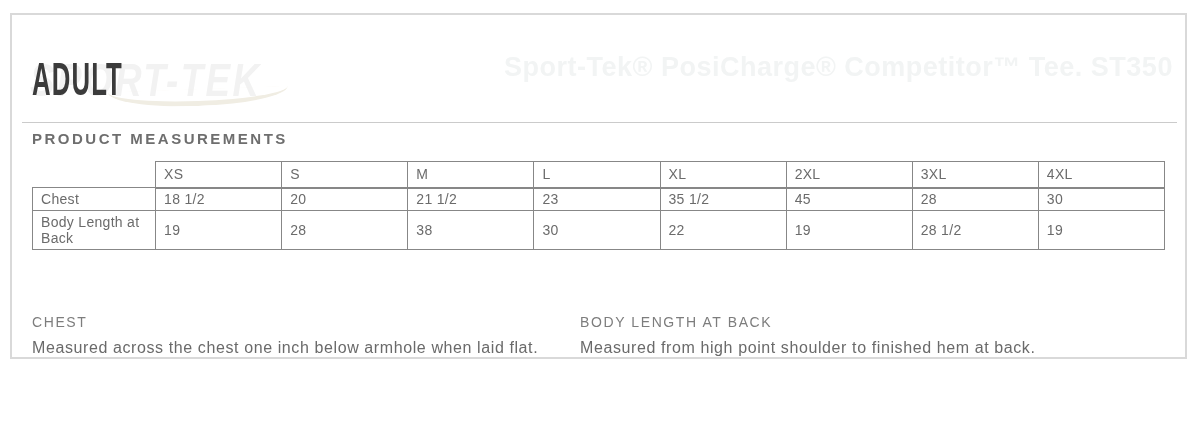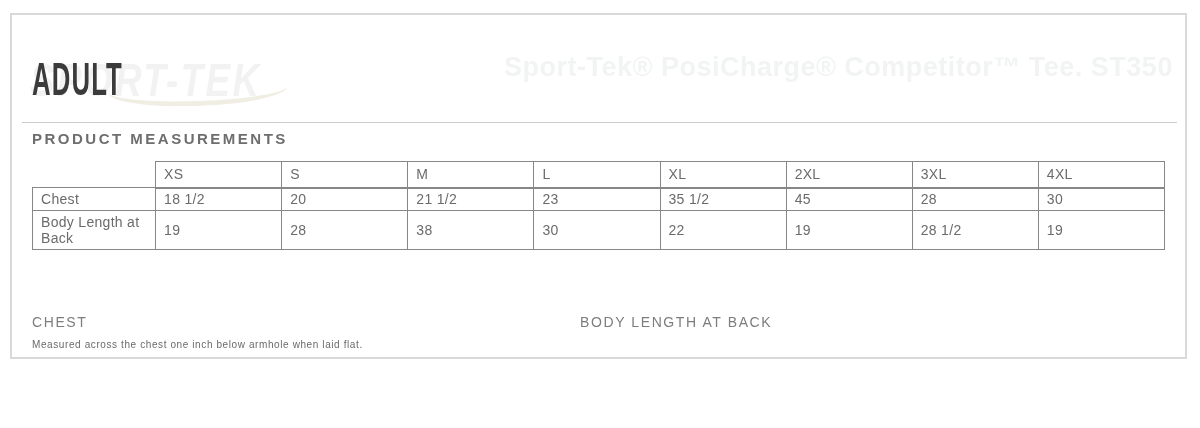--- a/index.html
+++ b/index.html
@@ -129,21 +129,21 @@
   }
   .note { box-sizing: border-box; }
   .note-chest { width: 548px; }
   .note-title {
     font-size: 14px;
     letter-spacing: 1.6px;
     color: #7d7d7d;
     margin-bottom: 9px;
   }
   .note-desc {
-    font-size: 10px;
+    font-size: 16px;
     letter-spacing: 0.6px;
     color: #6a6a6a;
   }
 </style>
 </head>
 <body>
 
 <div class="frame">
 
   <div class="watermark-text">SPORT-TEK</div>
@@ -208,16 +208,17 @@
     </tbody>
   </table>
 
   <div class="notes">
     <div class="note note-chest">
       <div class="note-title">CHEST</div>
       <div class="note-desc">Measured across the chest one inch below armhole when laid flat.</div>
     </div>
     <div class="note">
       <div class="note-title">BODY LENGTH AT BACK</div>
+      <div class="note-desc">Measured from high point shoulder to finished hem at back.</div>
     </div>
   </div>
 
 </div>
 
 </body></html>

